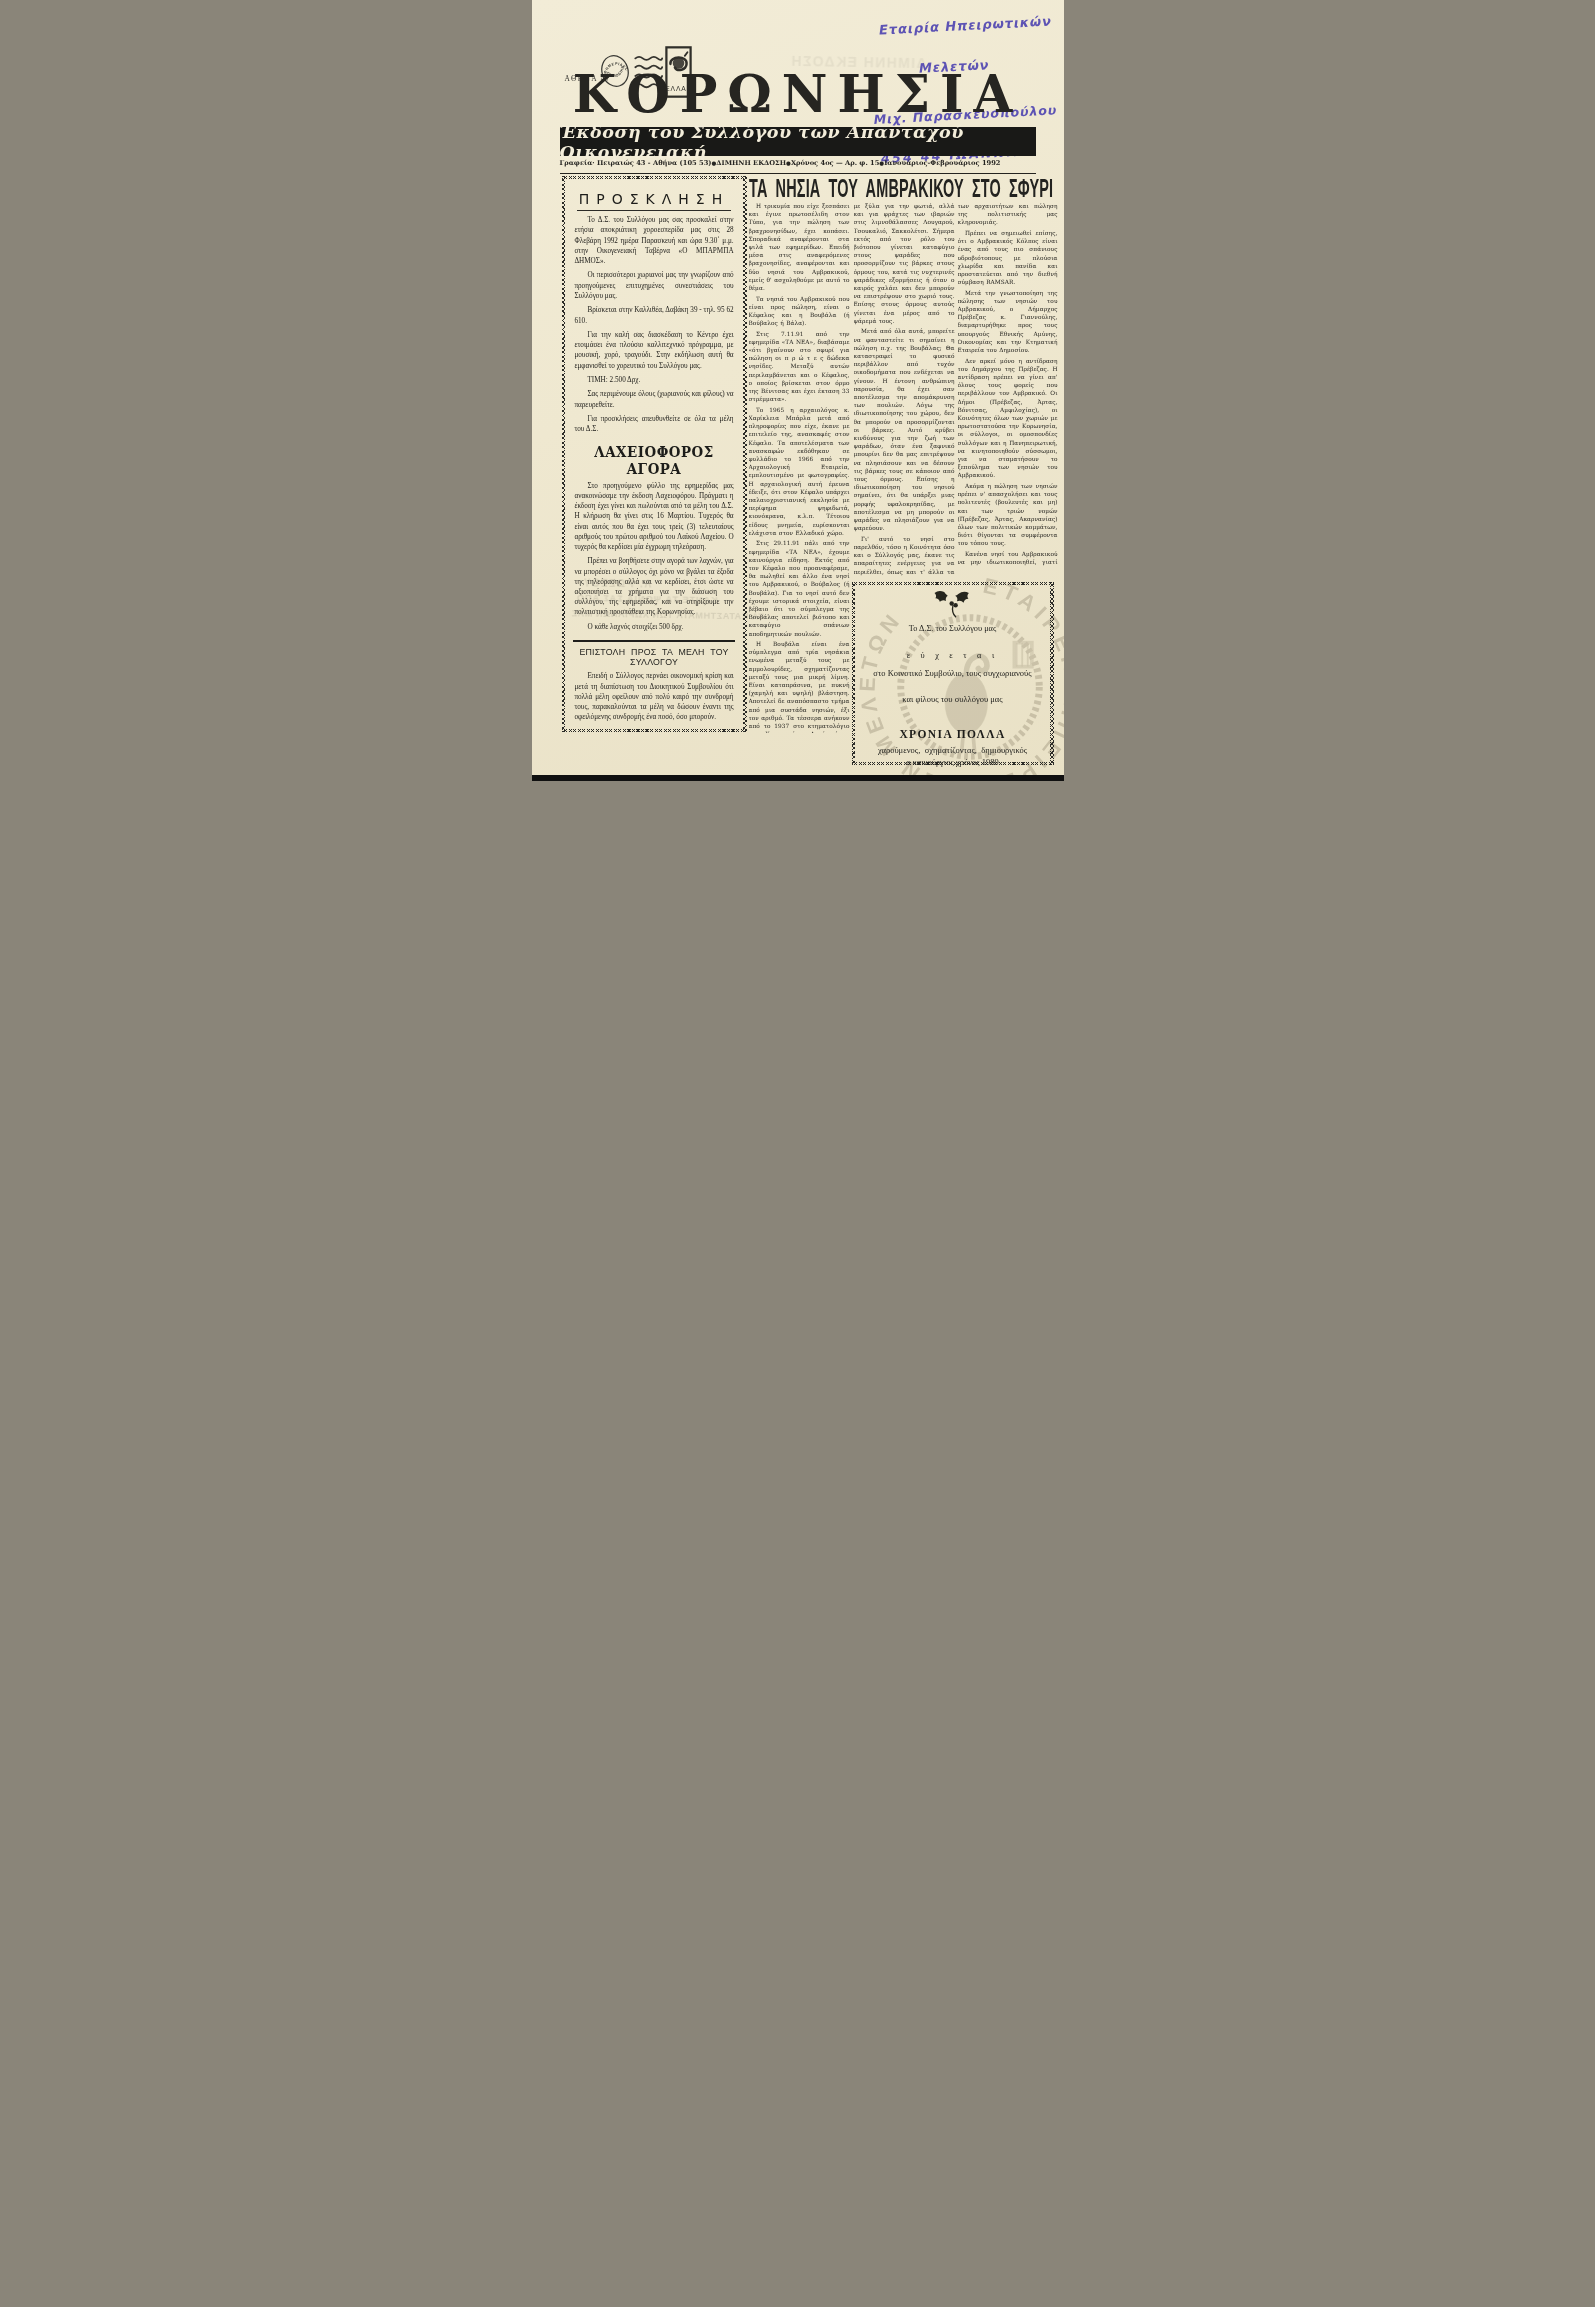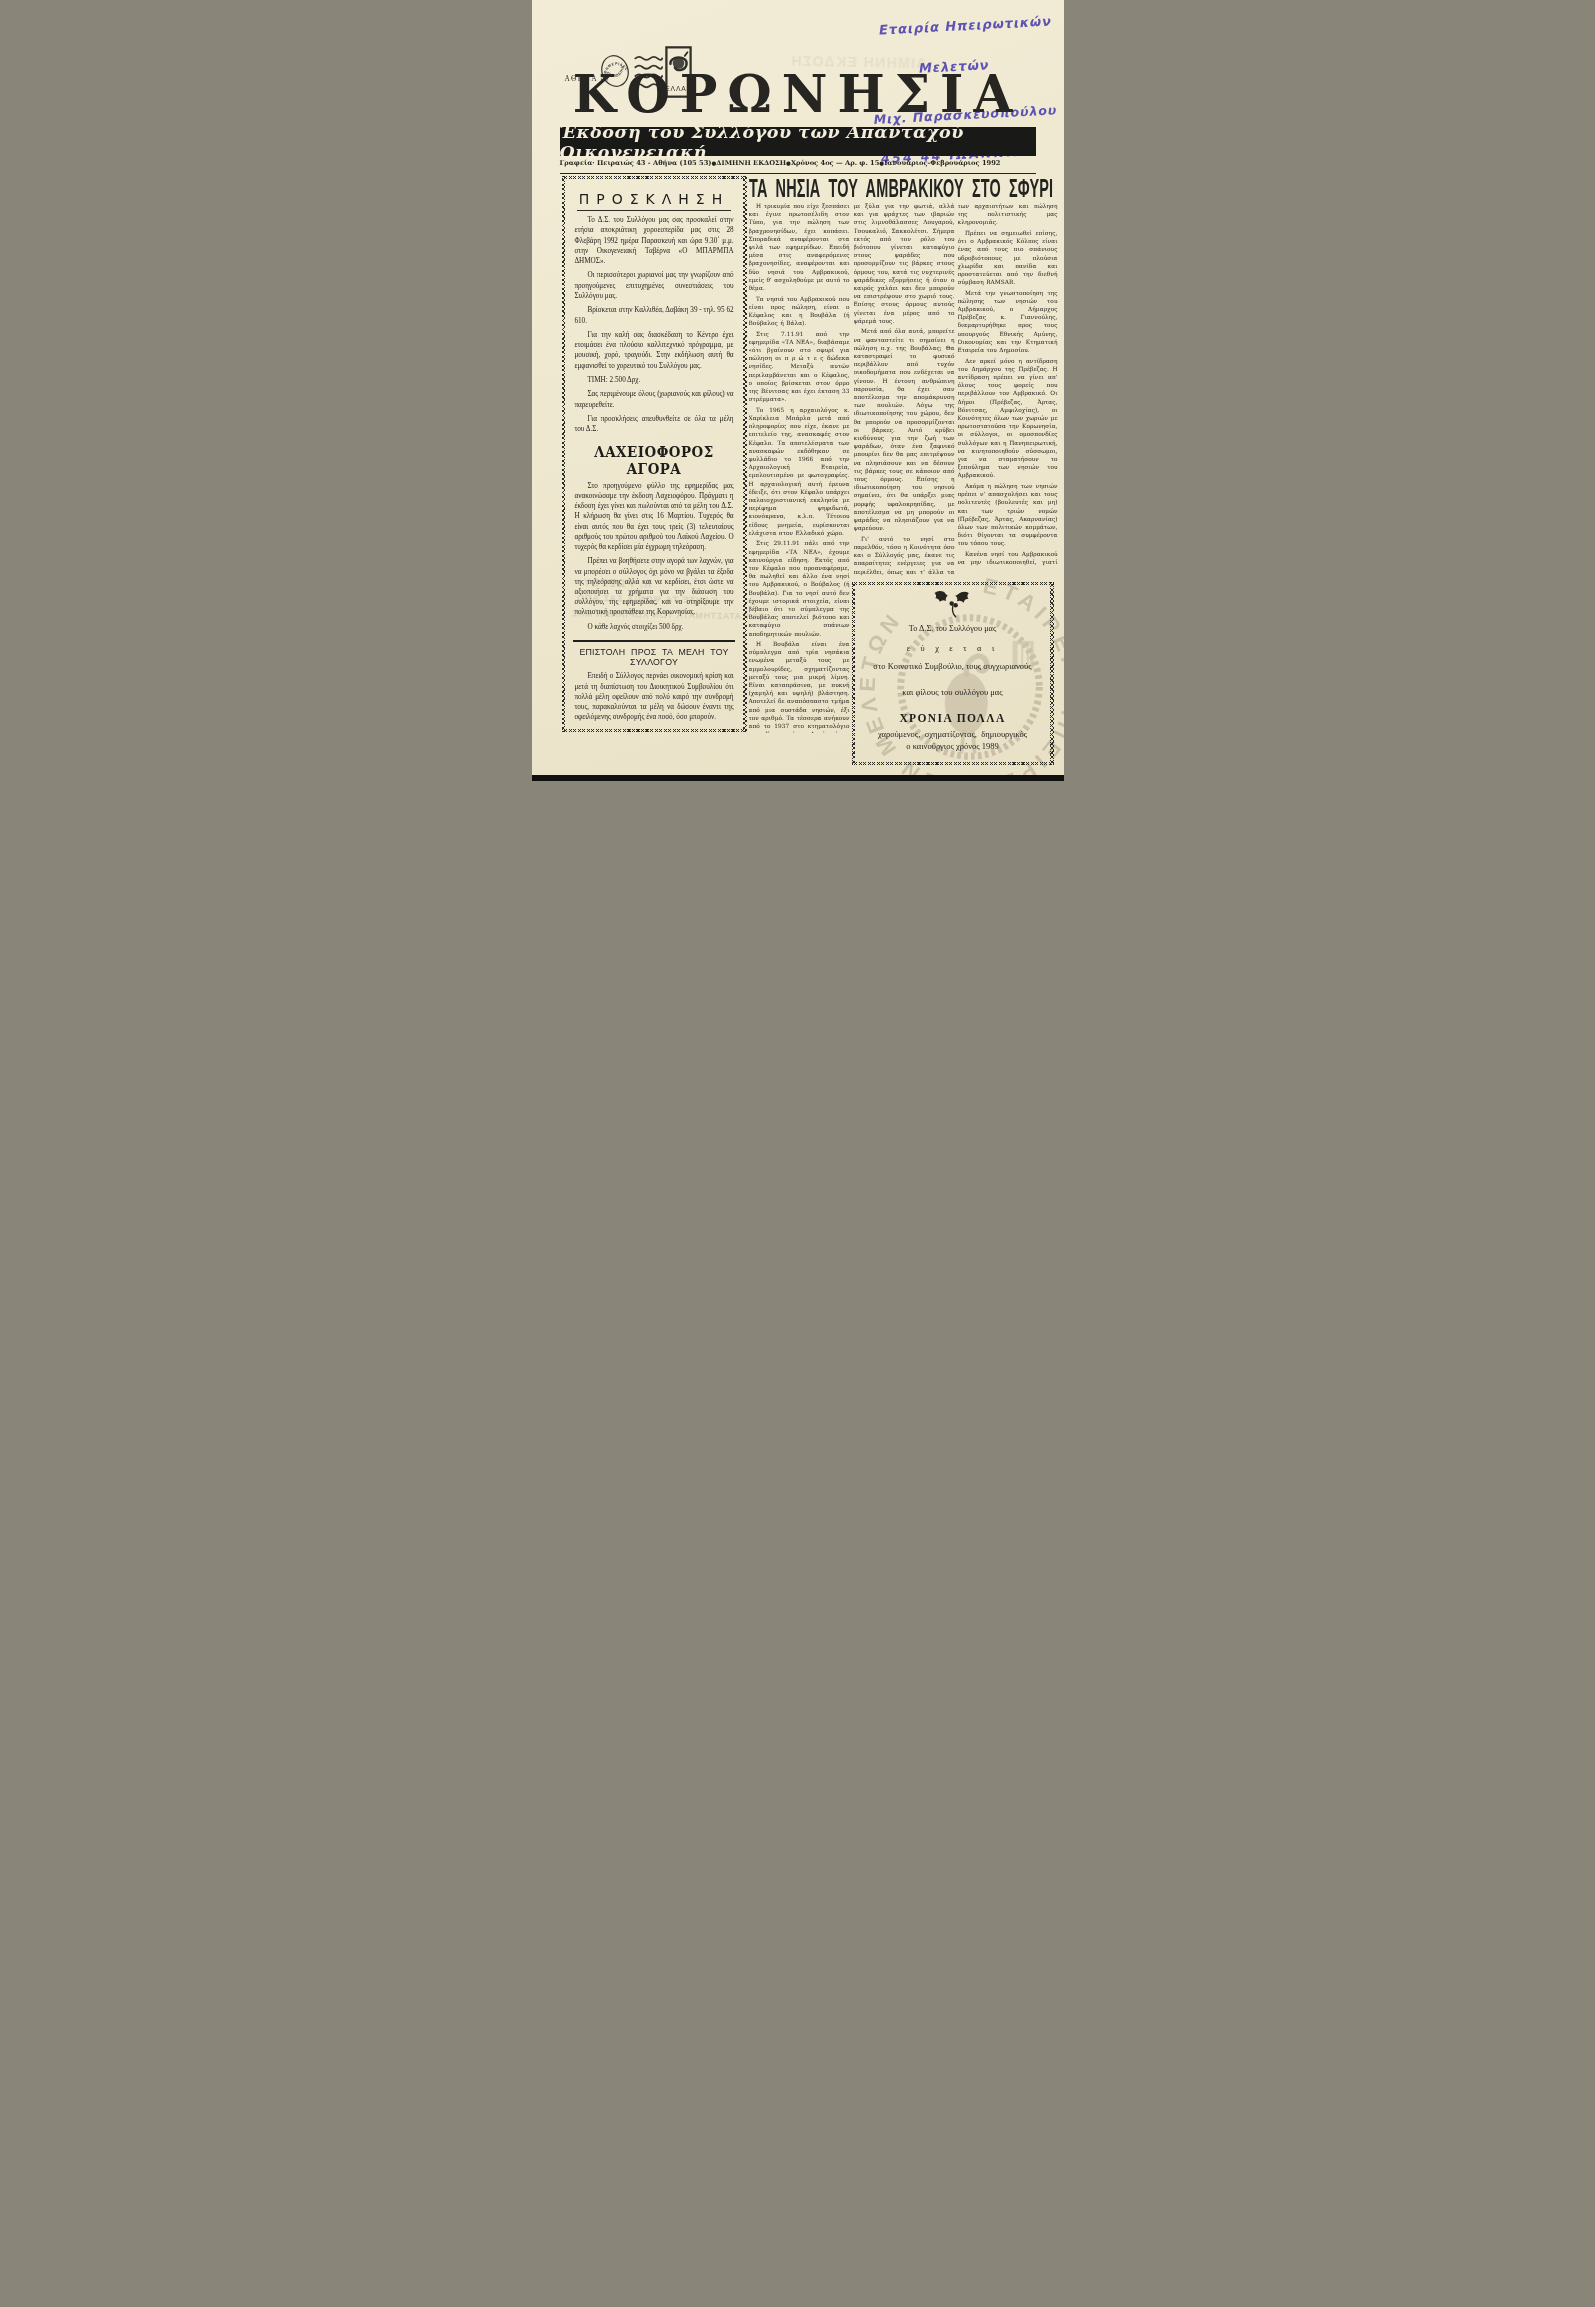--- a/index.html
+++ b/index.html
@@ -66,25 +66,25 @@
     letter-spacing:0.05px;word-spacing:0.5px;}
   .col p.cont{text-indent:0;}
   .col1{left:217px;width:101px;height:531px;}
   .col2{left:322px;width:101px;height:375px;}
   .col3{left:426px;width:100px;height:365px;}
   
   .greetbox{position:absolute;left:320px;top:582px;width:202px;height:183px;}
   .greetbox .content{position:absolute;left:5.5px;top:4.6px;right:5.5px;bottom:4.6px;text-align:center;}
   .holly{width:44px;height:34px;margin:0.9px auto 0;display:block;}
   .g1{font-size:8.3px;margin-top:2.8px;}
-  .g2{font-size:8.3px;letter-spacing:4.2px;margin-top:11px;}
+  .g2{font-size:8.3px;letter-spacing:4.2px;margin-top:18px;}
   .g3{font-size:8.5px;margin-top:7.4px;}
   .g4{font-size:8.5px;margin-top:16px;}
   .g5{font-family:"Liberation Serif",serif;font-weight:bold;font-size:11.5px;
-    letter-spacing:1.4px;margin-top:15px;}
+    letter-spacing:1.4px;margin-top:24px;}
   .g6{font-size:8.5px;margin-top:5.5px;word-spacing:2.3px;}
   .g7{font-size:8.5px;margin-top:1.4px;}
   
   .seal{position:absolute;left:317px;top:566px;width:242px;height:242px;
     opacity:.32;mix-blend-mode:multiply;pointer-events:none;}
   
   .ghost{position:absolute;transform:scaleX(-1) rotate(-1deg);color:#565349;opacity:.15;
     filter:blur(0.5px);font-family:"Liberation Sans",sans-serif;font-weight:bold;}
   .ghost.ga{left:50px;top:578px;font-size:10px;letter-spacing:1.8px;}
   .ghost.gb{left:44px;top:594px;font-size:9.2px;letter-spacing:0.9px;}

